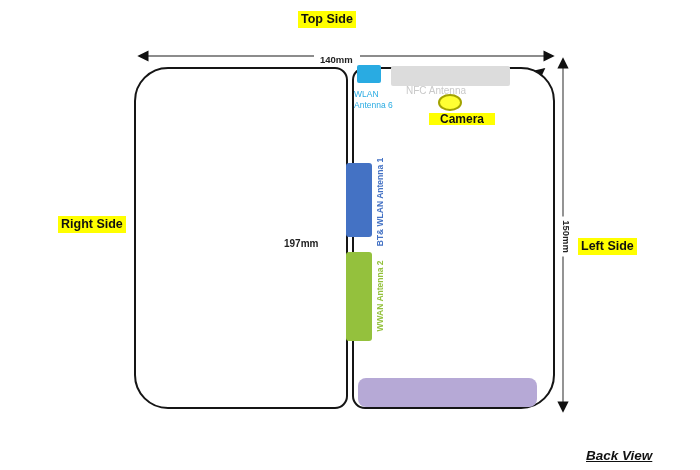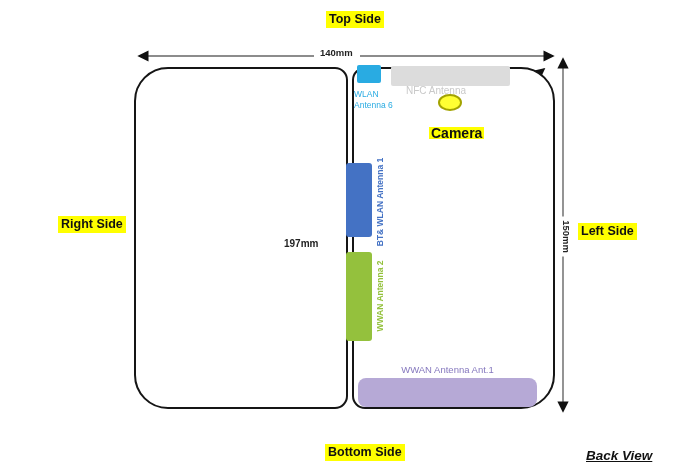--- a/index.html
+++ b/index.html
@@ -6,21 +6,21 @@
   #canvas{
     position:relative;width:700px;height:470px;background:#ffffff;overflow:hidden;
     font-family:"Liberation Sans", sans-serif;color:#111;
   }
   .abs{position:absolute;}
   
   .hl{
     background:#ffff00;color:#111;font-weight:bold;font-size:12.5px;
     padding:1px 3px;line-height:15px;white-space:nowrap;
   }
-  .hl-small{font-size:14px;line-height:12px;padding:0 2px;margin-top:14px;}
+  .hl-small{font-size:12px;line-height:12px;padding:0 11px;}
   
   .backview{
     font-size:13.5px;font-weight:bold;font-style:italic;text-decoration:underline;
     white-space:nowrap;
   }
   
   .dim{
     font-size:9.5px;font-weight:bold;color:#222;background:#fff;
     padding:0 2px;white-space:nowrap;
   }
@@ -47,21 +47,21 @@
   .lbl-wlan2{left:354px;top:89px;color:#29ABE2;}
   .lbl-nfc{left:406px;top:85px;color:#C9C9C9;font-weight:normal;font-size:10px;}
   .lbl-wwan1{left:358px;top:364px;width:179px;text-align:center;color:#8578BE;font-size:9.5px;}
   .vtext{
     width:120px;height:12px;text-align:center;transform:rotate(-90deg);
     font-size:8.5px;font-weight:bold;white-space:nowrap;line-height:12px;
   }
   .lbl-btwlan{left:320px;top:196px;color:#4472C4;}
   .lbl-wwan2{left:320px;top:290px;color:#94C13D;}
   .dim-diag{left:282px;top:238px;font-size:10px;font-weight:bold;background:transparent;}
-  .dim-width{left:318px;top:47px;}
+  .dim-width{left:318px;top:54px;}
   .dim-height{left:546px;top:231px;transform:rotate(90deg);transform-origin:center;width:36px;text-align:center;}
   svg{position:absolute;left:0;top:0;}
 </style>
 </head>
 <body>
 
 <div id="canvas">
 
   <svg width="700" height="470">
     <defs>
@@ -95,27 +95,25 @@
   <div class="abs blk blk-wwan1"></div>
   <div class="abs camera-dot"></div>
 
   <div class="abs lbl lbl-wlan2">
     <span style="display:block">WLAN</span>
     <span style="display:block">Antenna 6</span>
   </div>
   <div class="abs lbl lbl-nfc">NFC Antenna</div>
   <div class="abs vtext lbl-btwlan">BT&amp; WLAN Antenna 1</div>
   <div class="abs vtext lbl-wwan2">WWAN Antenna 2</div>
-  <div class="abs lbl lbl-wwan1">WWAN Antenna Ant.1</div>
   <div class="abs hl hl-small" style="left:429px;top:113px;">Camera</div>
 
   <div class="abs dim dim-width">140mm</div>
   <div class="abs dim dim-height">150mm</div>
   <div class="abs dim dim-diag">197mm</div>
 
-  <div class="abs hl" style="left:326px;top:11px;">Top Side</div>
+  <div class="abs hl" style="left:298px;top:11px;">Top Side</div>
   <div class="abs hl" style="left:58px;top:216px;">Right Side</div>
-  <div class="abs hl" style="left:578px;top:223px;">Left Side</div>
-  <div class="abs hl" style="left:325px;top:444px;">Bottom Side</div>
+  <div class="abs hl" style="left:578px;top:238px;">Left Side</div>
 
   <div class="abs backview" style="left:586px;top:441px;margin-top:7px;">Back View</div>
 
 </div>
 
 </body></html>

